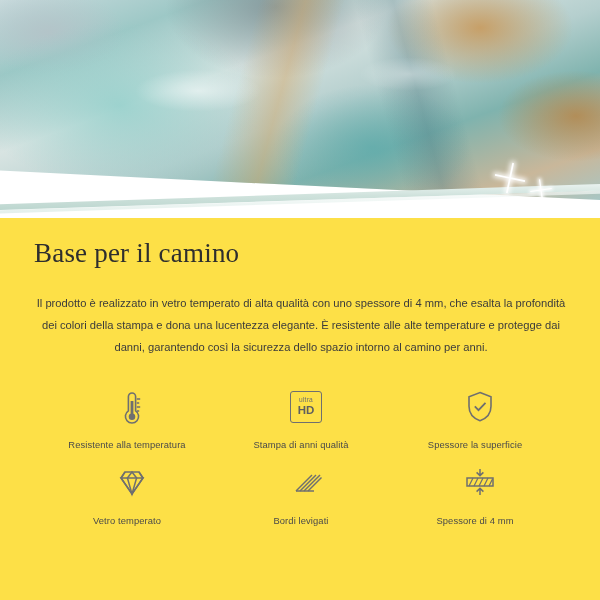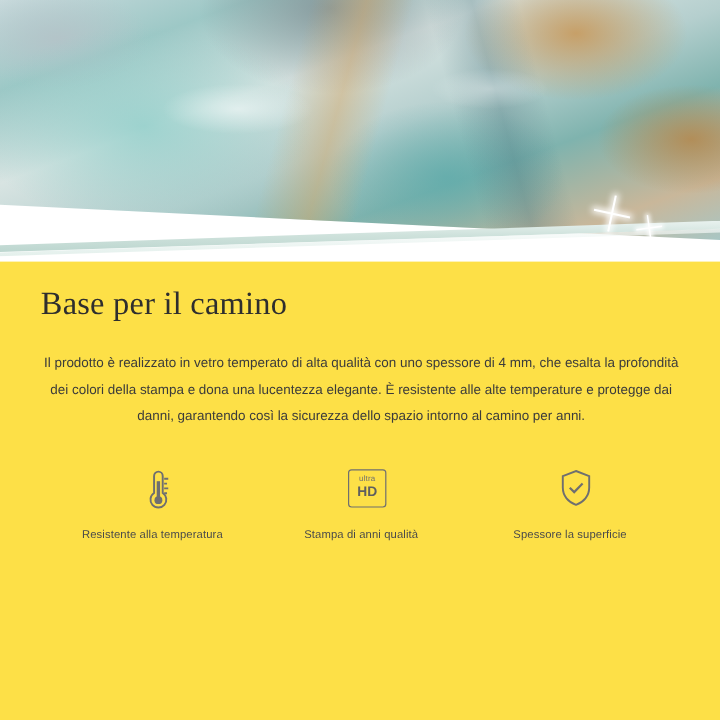--- a/index.html
+++ b/index.html
@@ -211,18 +211,52 @@
       <div class="feature">
         <div class="ico">
           <svg width="34" height="38" viewBox="0 0 34 38" fill="none" stroke="#6f6f6f" stroke-width="1.6">
             <path d="M17 4.5l11 4.2v9.6c0 7-4.6 12.2-11 14.4C10.6 30.5 6 25.3 6 18.3V8.7L17 4.5z"></path>
             <path d="M11.8 18.4l3.7 3.7 7-7.2" stroke-width="1.8"></path>
           </svg>
         </div>
         <div class="cap">Spessore la superficie</div>
       </div>
 
-
-
+      <div class="feature">
+        <div class="ico">
+          <svg width="36" height="34" viewBox="0 0 36 34" fill="none" stroke="#6f6f6f" stroke-width="1.5">
+            <path d="M7 12h22l-11 16L7 12z"></path>
+            <path d="M7 12l4-6h14l4 6"></path>
+            <path d="M11 6l-4 6 11 16 11-16-4-6"></path>
+            <path d="M13.4 12L18 6l4.6 6-4.6 16-4.6-16z"></path>
+          </svg>
+        </div>
+        <div class="cap">Vetro temperato</div>
+      </div>
+
+      <div class="feature">
+        <div class="ico">
+          <svg width="36" height="32" viewBox="0 0 36 32" fill="none" stroke="#6f6f6f" stroke-width="1.5">
+            <path d="M8 24L24 8"></path>
+            <path d="M12 24L28 8"></path>
+            <path d="M16 24L32 8"></path>
+            <path d="M20 24L33.5 10.5"></path>
+            <path d="M8 24h18"></path>
+          </svg>
+        </div>
+        <div class="cap">Bordi levigati</div>
+      </div>
+
+      <div class="feature">
+        <div class="ico">
+          <svg width="38" height="36" viewBox="0 0 38 36" fill="none" stroke="#6f6f6f" stroke-width="1.5">
+            <path d="M19 4v6M15.6 7.4L19 10.6 22.4 7.4"></path>
+            <rect x="6" y="13" width="26" height="8"></rect>
+            <path d="M8 21l4-8M13 21l4-8M18 21l4-8M23 21l4-8M28 21l3.5-7" stroke-width="1.2"></path>
+            <path d="M19 30v-6M15.6 26.6L19 23.4l3.4 3.2"></path>
+          </svg>
+        </div>
+        <div class="cap">Spessore di 4 mm</div>
+      </div>
 
     </div>
   </div>
 </div>
 
 </body></html>

